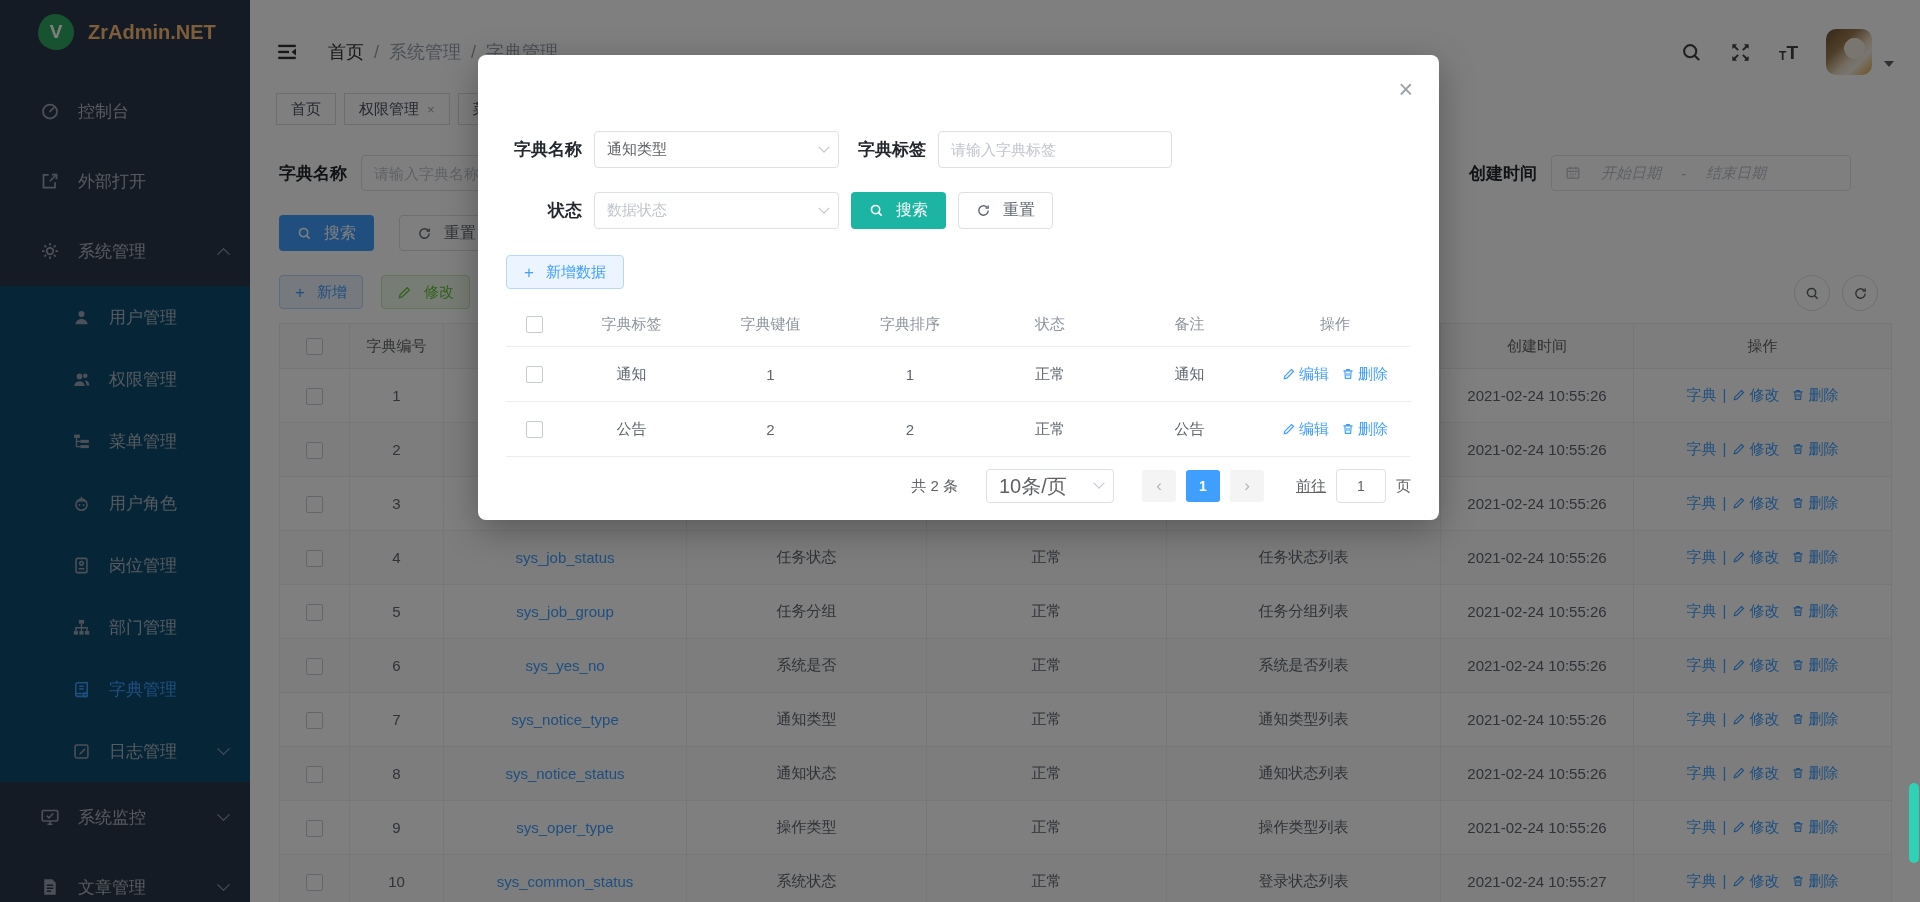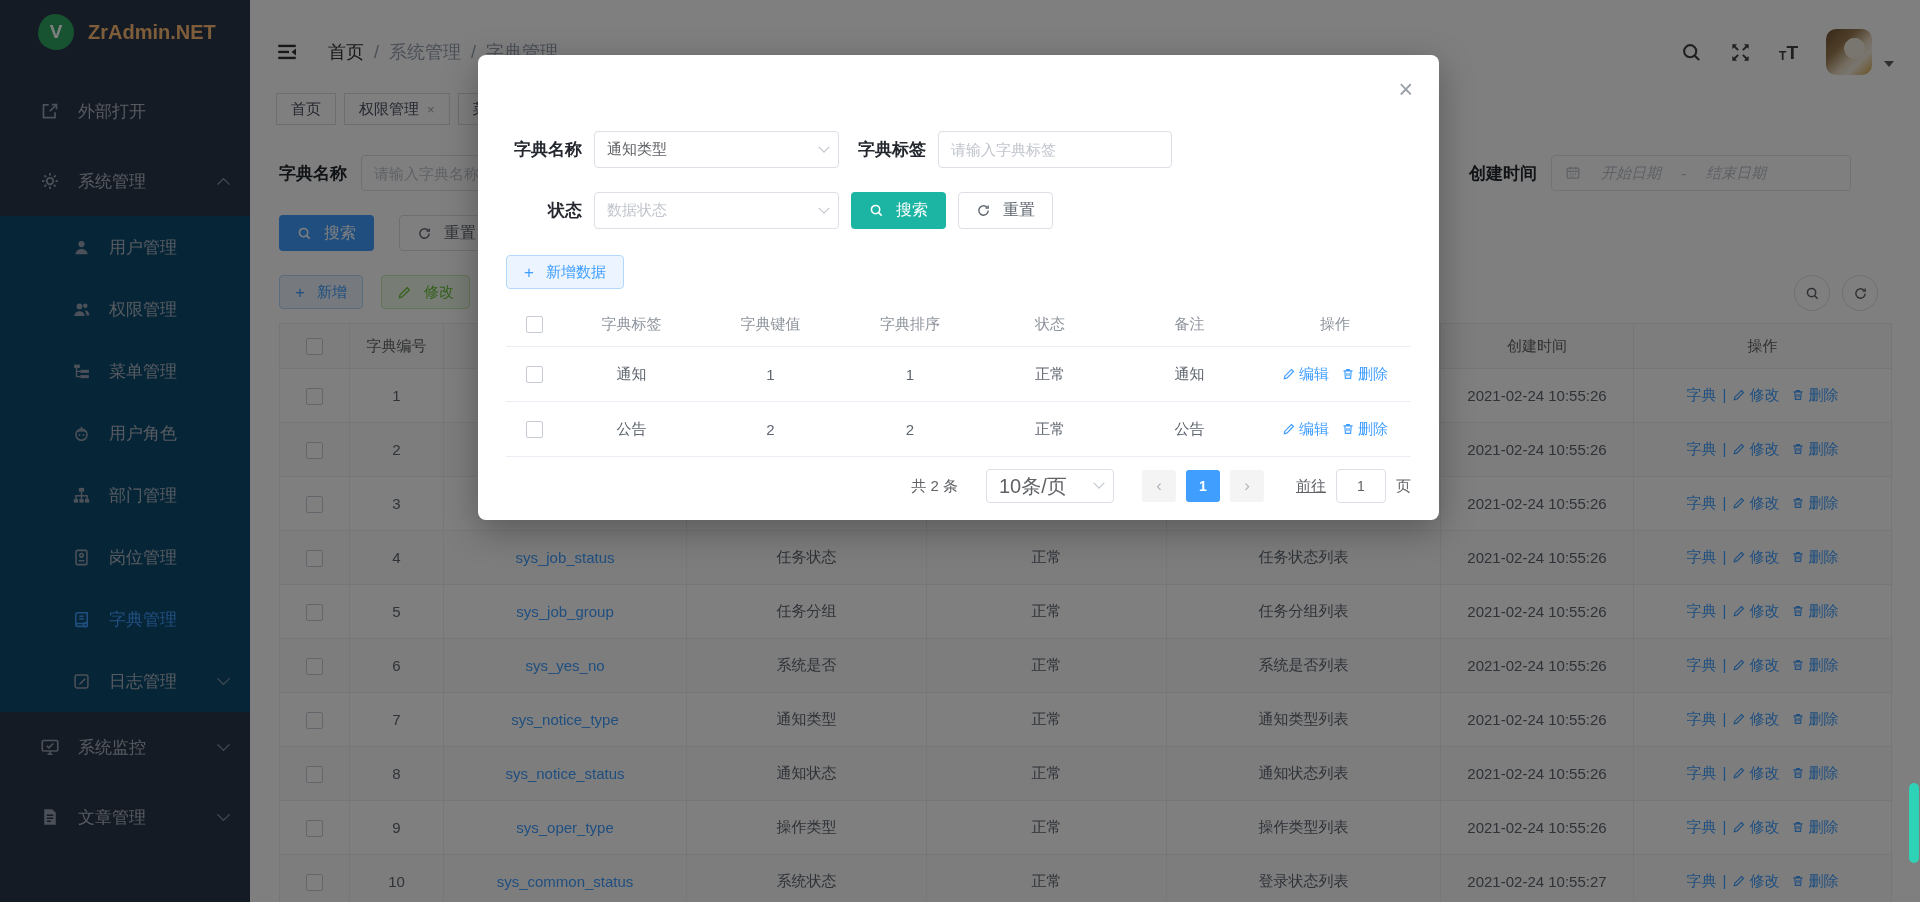--- a/index.html
+++ b/index.html
@@ -113,20 +113,27 @@
 
   <aside class="sidebar">
     <div class="logo">
       <span class="logo-badge">
           <i style="font-style:normal">V</i>
         </span>
       <span class="brand-name">ZrAdmin.NET</span>
     </div>
     <nav class="menu">
       <div class="mi">
+        <svg class="micon" viewBox="0 0 16 16">
+            <circle cx="8" cy="8.4" r="5.6" fill="none" stroke="currentColor" stroke-width="1.4"></circle>
+            <path d="M8 8.4l2.9-2.9" fill="none" stroke="currentColor" stroke-width="1.4" stroke-linecap="round"></path>
+          </svg>
+        <span>控制台</span>
+      </div>
+      <div class="mi">
         <svg class="micon" viewBox="0 0 16 16" fill="none" stroke="currentColor" stroke-width="1.4">
             <path d="M12 9v4.2H2.8V3h4.2"></path>
             <path d="M9.5 2.8h3.7v3.7"></path>
             <path d="M13 3L7.8 8.2"></path>
           </svg>
         <span>外部打开</span>
       </div>
       <div class="mi">
         <svg class="micon" viewBox="0 0 16 16" fill="none" stroke="currentColor" stroke-width="1.4">
             <circle cx="8" cy="8" r="2.6"></circle>
@@ -165,36 +172,36 @@
           <svg class="micon" viewBox="0 0 16 16" fill="none" stroke="currentColor" stroke-width="1.3">
               <circle cx="8" cy="9" r="4.7"></circle>
               <path d="M3.6 6.8C5 5.2 11 5.2 12.4 6.8"></path>
               <circle cx="6.3" cy="9.3" r=".8" fill="currentColor" stroke="none"></circle>
               <circle cx="9.7" cy="9.3" r=".8" fill="currentColor" stroke="none"></circle>
               <path d="M8 2.4v1.6"></path>
             </svg>
           <span>用户角色</span>
         </div>
         <div class="mi">
+          <svg class="micon" viewBox="0 0 16 16" fill="none" stroke="currentColor" stroke-width="1.3">
+              <rect x="3.4" y="2" width="9.2" height="12" rx="1.2"></rect>
+              <circle cx="8" cy="6.2" r="1.5"></circle>
+              <path d="M5.6 10.7h4.8"></path>
+            </svg>
+          <span>岗位管理</span>
+        </div>
+        <div class="mi">
           <svg class="micon" viewBox="0 0 16 16">
               <rect x="5.8" y="1.6" width="4.4" height="3.2" fill="currentColor"></rect>
               <rect x="1.5" y="11" width="3.6" height="3" fill="currentColor"></rect>
               <rect x="6.2" y="11" width="3.6" height="3" fill="currentColor"></rect>
               <rect x="10.9" y="11" width="3.6" height="3" fill="currentColor"></rect>
               <path d="M8 4.8v3.4M3.3 11V8.2h9.4V11M8 8.2V11" fill="none" stroke="currentColor" stroke-width="1.2"></path>
             </svg>
           <span>部门管理</span>
-        </div>
-        <div class="mi">
-          <svg class="micon" viewBox="0 0 16 16" fill="none" stroke="currentColor" stroke-width="1.3">
-              <rect x="3.4" y="2" width="9.2" height="12" rx="1.2"></rect>
-              <circle cx="8" cy="6.2" r="1.5"></circle>
-              <path d="M5.6 10.7h4.8"></path>
-            </svg>
-          <span>岗位管理</span>
         </div>
         <div class="mi active">
           <svg class="micon" viewBox="0 0 16 16" fill="none" stroke="currentColor" stroke-width="1.3">
               <path d="M3.2 12.6V4c0-.9.7-1.6 1.6-1.6h8v9H4.8c-.9 0-1.6.5-1.6 1.2s.7 1.2 1.6 1.2h8"></path>
               <path d="M6 5.3h4M6 7.5h4"></path>
               <circle cx="11.3" cy="12.4" r="1.7"></circle>
             </svg>
           <span>字典管理</span>
         </div>
         <div class="mi">

